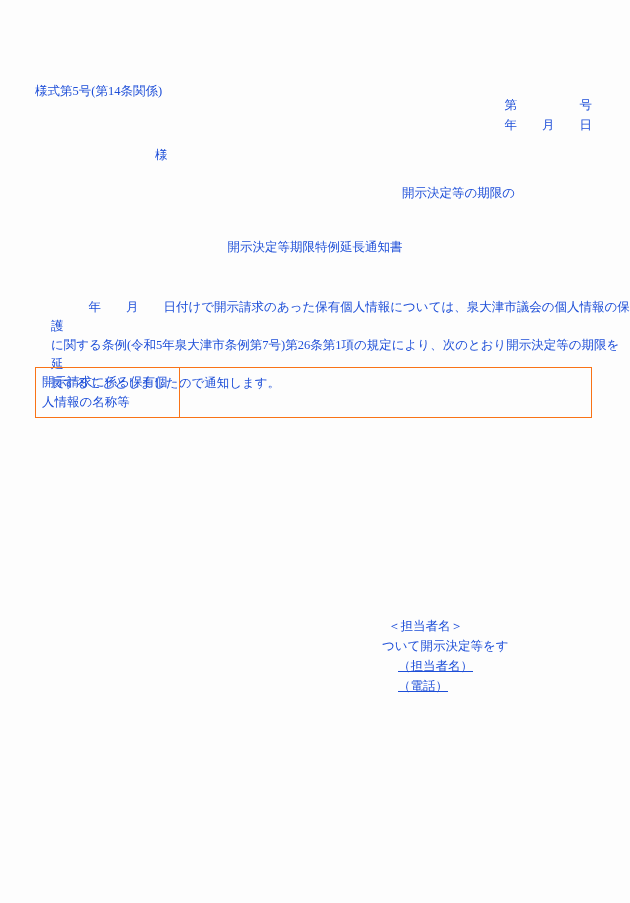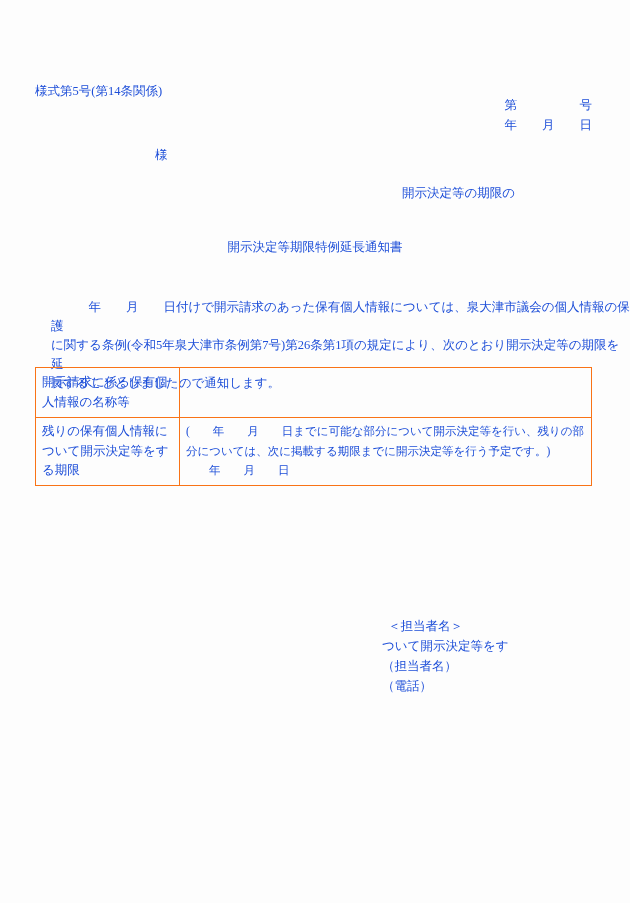--- a/index.html
+++ b/index.html
@@ -36,21 +36,21 @@
     line-height:19.5px;
   }
   td.c-label { width:131px; }
   td.c-value { width:399px; }
   tr.r1 { height:50px; }
   tr.r2 { height:85px; }
   tr.r3 { height:68px; }
   .cell-note { font-size:11.5px; line-height:18px; }
   .contact { left:382px; top:616px; line-height:20px; }
   .contact .heading { margin-left:6px; }
-  .contact .paren-line { margin-left:0; }
+  .contact .paren-line { margin-left:16px;text-decoration:underline; }
 </style>
 </head>
 <body>
 
 <div class="page">
 
   <div class="abs form-label">様式第5号(第14条関係)</div>
 
   <div class="abs right-head">
     <div>第　　　　　号</div>
@@ -68,28 +68,20 @@
 長することとしましたので通知します。</div>
 
   <div class="abs tbl-wrap">
     <table class="form">
       <tbody>
         <tr class="r1">
           <td class="c-label pre">開示請求に係る保有個
 人情報の名称等</td>
           <td class="c-value pre"></td>
         </tr>
-        <tr class="r3">
-          <td class="c-label pre">残りの保有個人情報に
-ついて開示決定等をす
-る期限</td>
-          <td class="c-value pre cell-note">(　　年　　月　　日までに可能な部分について開示決定等を行い、残りの部
-分については、次に掲載する期限までに開示決定等を行う予定です。)
-　　年　　月　　日</td>
-        </tr>
       </tbody>
     </table>
   </div>
 
   <div class="abs contact">
     <div class="heading">＜担当者名＞</div>
     <div>ついて開示決定等をす</div>
     <div class="paren-line">（担当者名）</div>
     <div class="paren-line">（電話）</div>
   </div>

